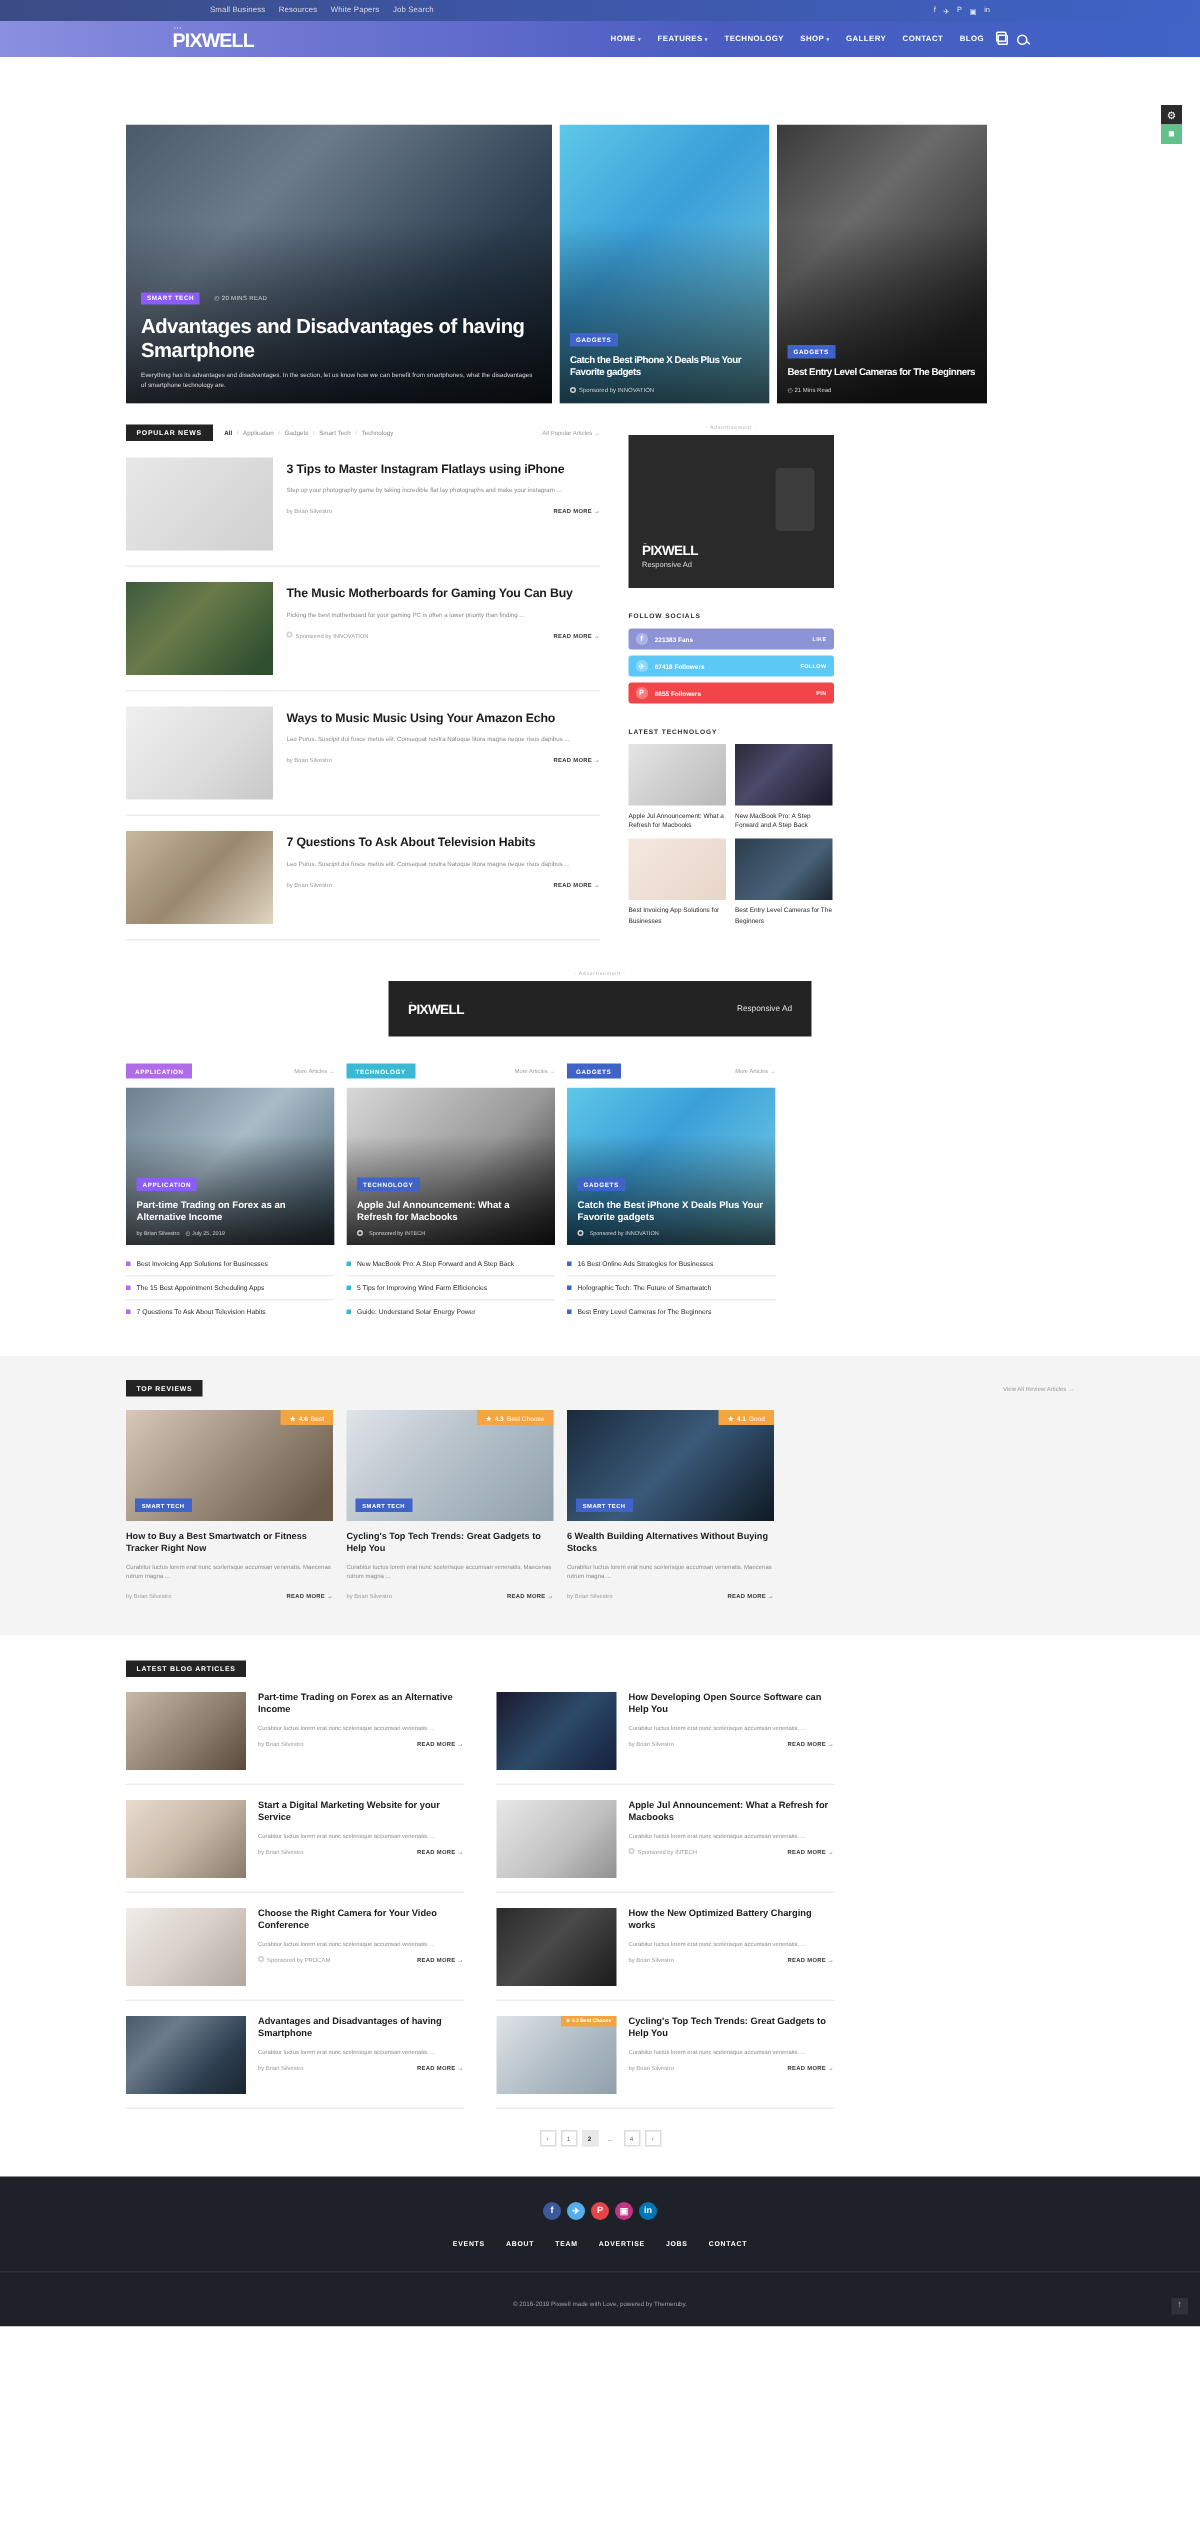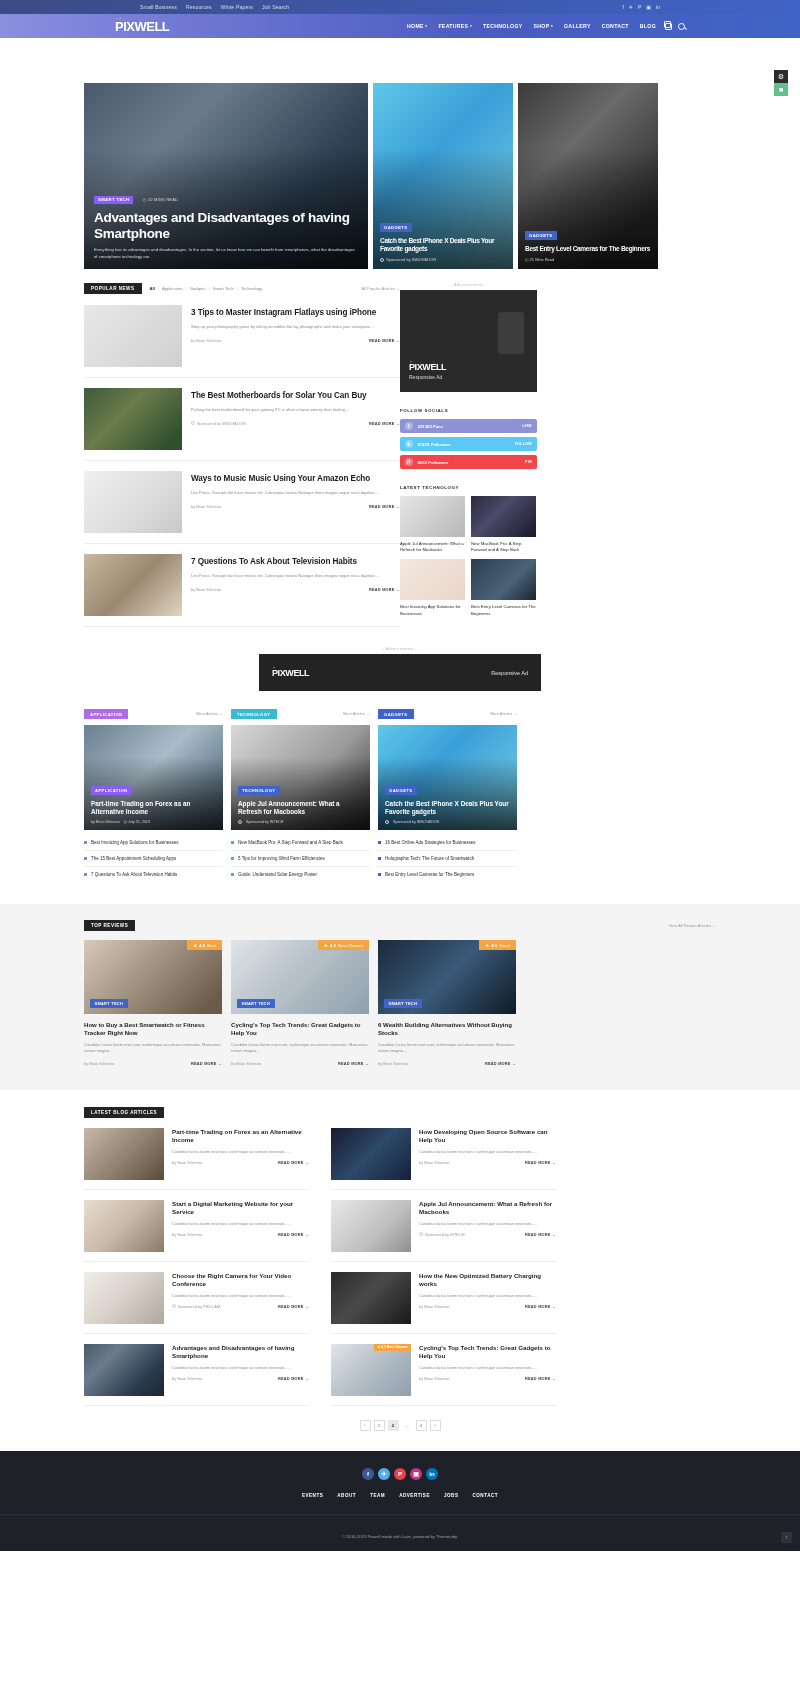--- a/index.html
+++ b/index.html
@@ -79,21 +79,21 @@
   .img-bike { background:linear-gradient(135deg,#dfe4e8 0%,#b8c2ca 45%,#8fa0ab 100%); }
   .img-stock { background:linear-gradient(135deg,#1a2a3a 0%,#3a5a7a 50%,#0f1a24 100%); }
   .img-hands { background:linear-gradient(135deg,#c8b8a8,#8a7a6a 60%,#5a4a3a); }
   .img-code { background:linear-gradient(135deg,#1a1a2e 0%,#2d4a6a 50%,#16213e 100%); }
   .img-digital { background:linear-gradient(135deg,#e8dcd0,#c8b8a8 50%,#8a7a6a); }
   .img-macbook2 { background:linear-gradient(135deg,#e8e8e8,#c0c0c0 60%,#909090); }
   .img-office { background:linear-gradient(135deg,#f0ece8,#d8d0c8 50%,#b0a8a0); }
   .img-battery { background:linear-gradient(135deg,#2a2a2a,#4a4a4a 45%,#1a1a1a); }
 
   
-  .main { display:flex; padding:14px 84px 0 84px; }
+  .main { display:flex; gap:19px; padding:14px 84px 0 84px; }
   .col-left { width:316px; }
   .col-right { width:137px; }
 
   .tabbar { display:flex; align-items:center; margin-bottom:9px; }
   .tab-label { background:#232323; color:#fff; font-size:4.6px; font-weight:bold; letter-spacing:.5px; padding:3px 7px; }
   .tab-links { display:flex; gap:3px; margin-left:8px; font-size:4.2px; color:#8a8a8a; align-items:center; }
   .tab-links a { color:#8a8a8a; text-decoration:none; }
   .tab-links a.active { color:#2a2a2a; font-weight:bold; }
   .tab-sep { color:#c8c8c8; }
   .tab-right { margin-left:auto; font-size:4px; color:#9a9a9a; }
@@ -326,21 +326,21 @@
                 <div class="post-by">
                   <span>by Brian Silvestro</span>
                 </div>
                 <span class="readmore">READ MORE →</span>
               </div>
             </div>
           </div>
           <div class="post">
             <div class="post-thumb img-board"></div>
             <div class="post-body">
-              <div class="post-title">The Best Motherboards for Solar You Can Buy</div>
+              <div class="post-title">The Music Motherboards for Gaming You Can Buy</div>
               <div class="post-excerpt">Picking the best motherboard for your gaming PC is often a lower priority than finding ...</div>
               <div class="post-foot">
                 <div class="post-by">
                   <span class="spon-dot"></span>
                   <span>Sponsored by INNOVATION</span>
                 </div>
                 <span class="readmore">READ MORE →</span>
               </div>
             </div>
           </div>

